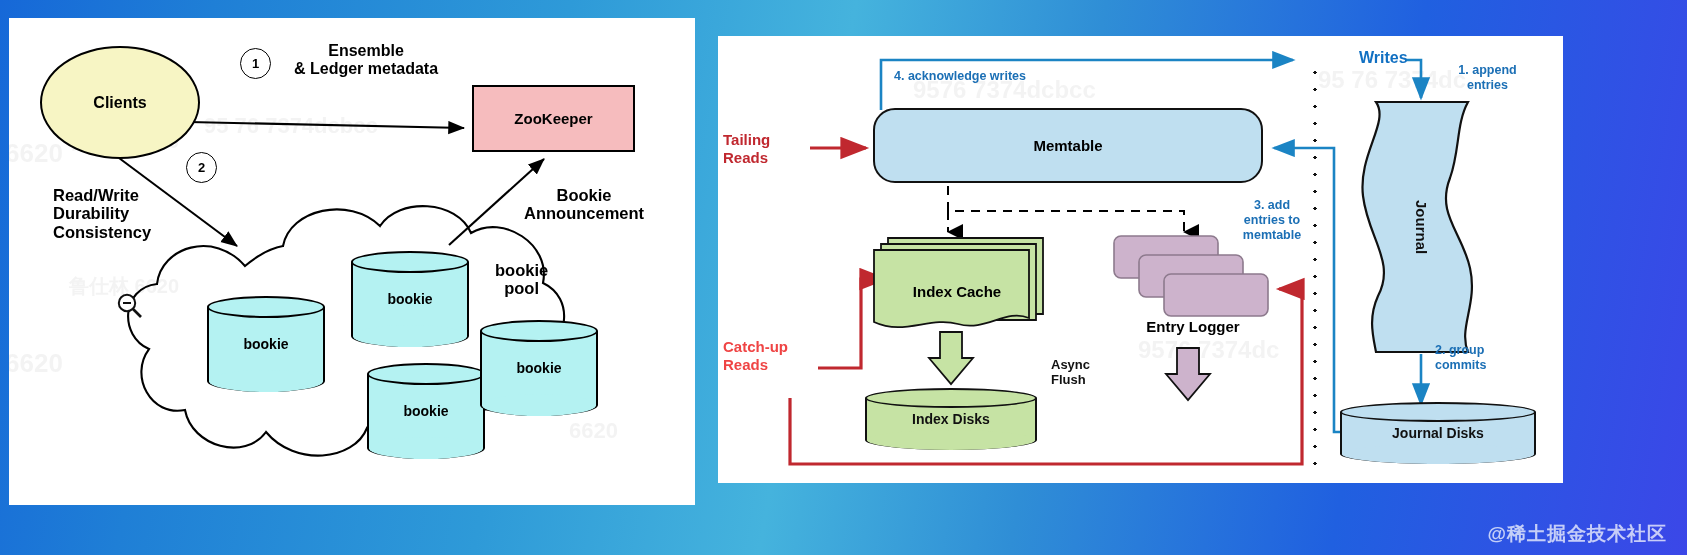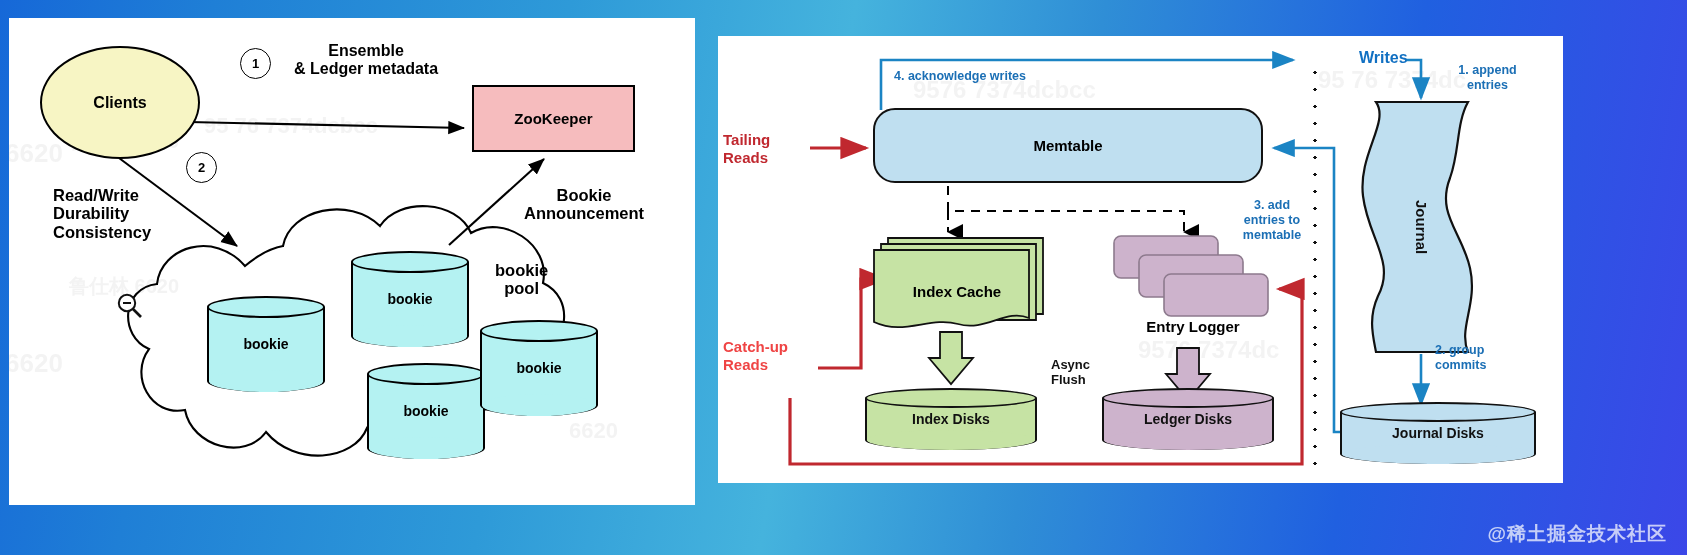--- a/index.html
+++ b/index.html
@@ -261,27 +261,20 @@
   </div>
 
   <div class="disk" style="left:147px;top:352px;">
     <div class="dbot" style="background:#c6e3a4;"></div>
     <div class="dbody" style="background:#c6e3a4;"></div>
     <div class="dcap" style="background:#c6e3a4;"></div>
     <div class="dtop" style="background:#c6e3a4;"></div>
     <div class="dtxt">Index Disks</div>
   </div>
 
-  <div class="disk" style="left:384px;top:352px;">
-    <div class="dbot" style="background:#cdb3cc;"></div>
-    <div class="dbody" style="background:#cdb3cc;"></div>
-    <div class="dcap" style="background:#cdb3cc;"></div>
-    <div class="dtop" style="background:#cdb3cc;"></div>
-    <div class="dtxt">Ledger Disks</div>
-  </div>
 
   <div class="disk" style="left:622px;top:366px;width:196px;">
     <div class="dbot" style="background:#bfdff0;"></div>
     <div class="dbody" style="background:#bfdff0;"></div>
     <div class="dcap" style="background:#bfdff0;"></div>
     <div class="dtop" style="background:#bfdff0;"></div>
     <div class="dtxt">Journal Disks</div>
   </div>
 
   <div style="position:absolute;left:595px;top:28px;width:4px;height:412px;

